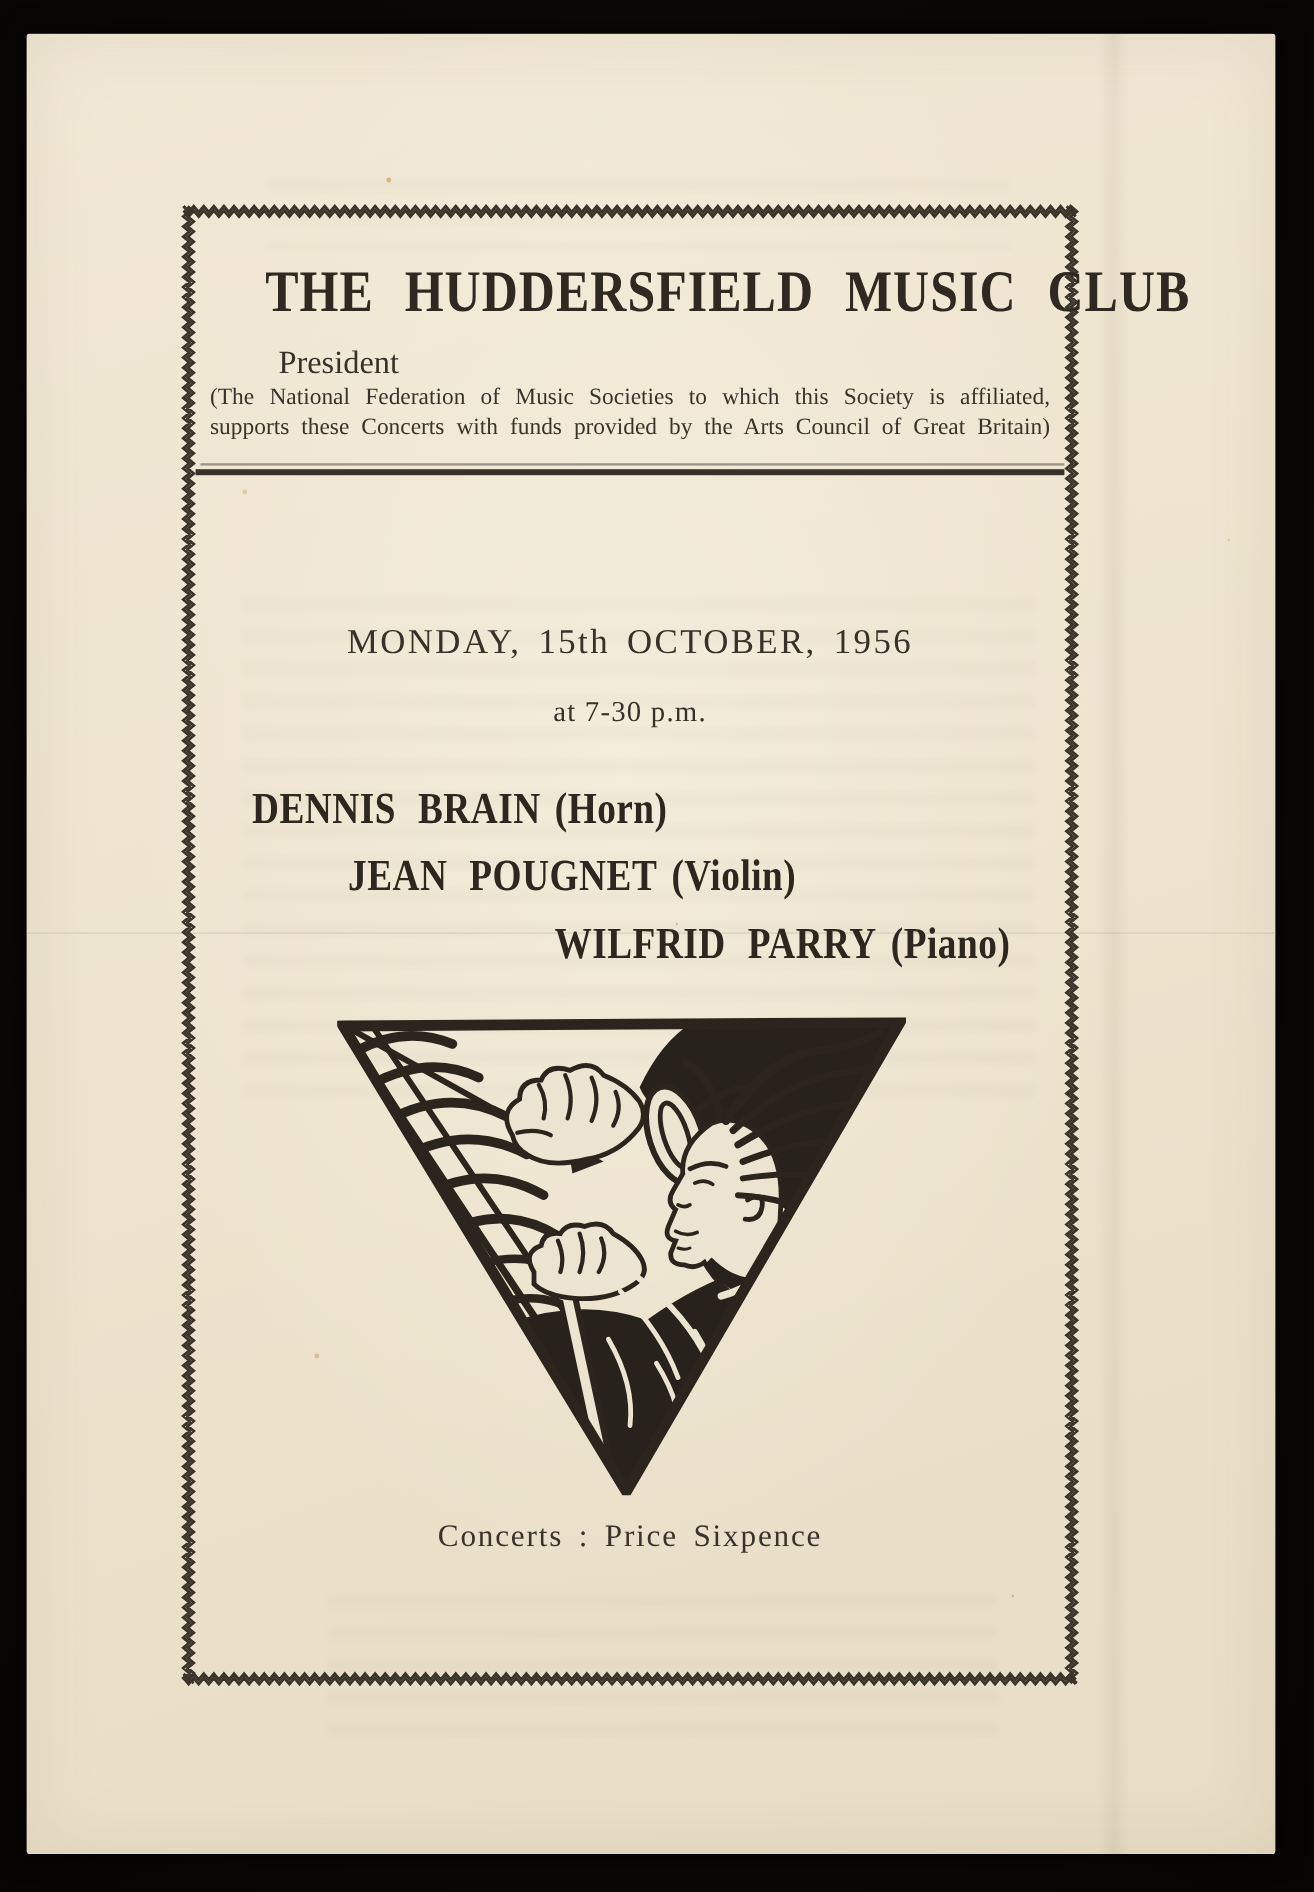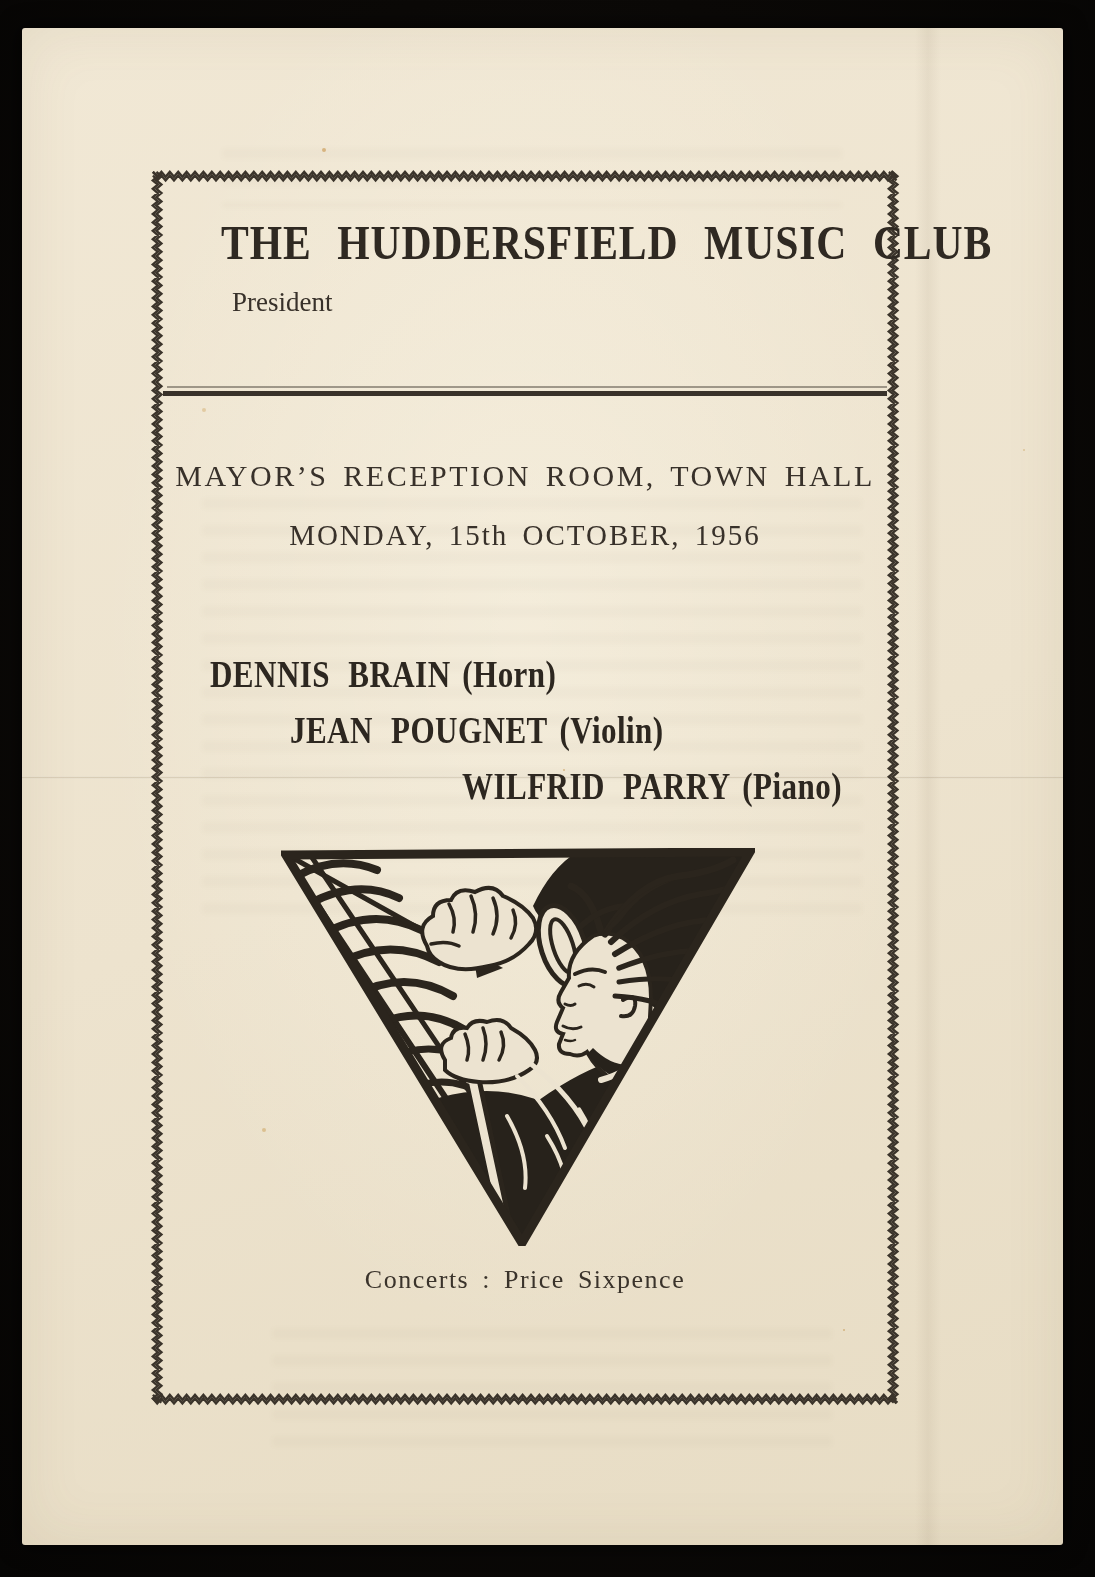--- a/index.html
+++ b/index.html
@@ -90,25 +90,26 @@
           <polyline points="1.8,0 6.8,4.2 1.8,8.4 6.8,12.600000000000001 1.8,16.8 6.8,21 1.8,25.2 6.8,29.4 1.8,33.6 6.8,37.800000000000004 1.8,42.00000000000001 6.8,46.20000000000001 1.8,50.40000000000001 6.8,54.600000000000016 1.8,58.80000000000002 6.8,63.00000000000002 1.8,67.20000000000002 6.8,71.40000000000002 1.8,75.60000000000002 6.8,79.80000000000003 1.8,84.00000000000003 6.8,88.20000000000003 1.8,92.40000000000003 6.8,96.60000000000004 1.8,100.80000000000004 6.8,105.00000000000004 1.8,109.20000000000005 6.8,113.40000000000005 1.8,117.60000000000005 6.8,121.80000000000005 1.8,126.00000000000006 6.8,130.20000000000005 1.8,134.40000000000003 6.8,138.60000000000002 1.8,142.8 6.8,147 1.8,151.2 6.8,155.39999999999998 1.8,159.59999999999997 6.8,163.79999999999995 1.8,167.99999999999994 6.8,172.19999999999993 1.8,176.39999999999992 6.8,180.5999999999999 1.8,184.7999999999999 6.8,188.9999999999999 1.8,193.19999999999987 6.8,197.39999999999986 1.8,201.59999999999985 6.8,205.79999999999984 1.8,209.99999999999983 6.8,214.19999999999982 1.8,218.3999999999998 6.8,222.5999999999998 1.8,226.79999999999978 6.8,230.99999999999977 1.8,235.19999999999976 6.8,239.39999999999975 1.8,243.59999999999974 6.8,247.79999999999973 1.8,251.99999999999972 6.8,256.1999999999997 1.8,260.3999999999997 6.8,264.5999999999997 1.8,268.79999999999967 6.8,272.99999999999966 1.8,277.19999999999965 6.8,281.39999999999964 1.8,285.5999999999996 6.8,289.7999999999996 1.8,293.9999999999996 6.8,298.1999999999996 1.8,302.3999999999996 6.8,306.59999999999957 1.8,310.79999999999956 6.8,314.99999999999955 1.8,319.19999999999953 6.8,323.3999999999995 1.8,327.5999999999995 6.8,331.7999999999995 1.8,335.9999999999995 6.8,340.1999999999995 1.8,344.39999999999947 6.8,348.59999999999945 1.8,352.79999999999944 6.8,356.99999999999943 1.8,361.1999999999994 6.8,365.3999999999994 1.8,369.5999999999994 6.8,373.7999999999994 1.8,377.9999999999994 6.8,382.19999999999936 1.8,386.39999999999935 6.8,390.59999999999934 1.8,394.79999999999933 6.8,398.9999999999993 1.8,403.1999999999993 6.8,407.3999999999993 1.8,411.5999999999993 6.8,415.7999999999993 1.8,419.99999999999926 6.8,424.19999999999925 1.8,428.39999999999924 6.8,432.5999999999992 1.8,436.7999999999992 6.8,440.9999999999992 1.8,445.1999999999992 6.8,449.3999999999992 1.8,453.59999999999917 6.8,457.79999999999916 1.8,461.99999999999915 6.8,466.19999999999914 1.8,470.3999999999991 6.8,474.5999999999991 1.8,478.7999999999991 6.8,482.9999999999991 1.8,487.1999999999991 6.8,491.39999999999907 1.8,495.59999999999906 6.8,499.79999999999905 1.8,503.99999999999903 6.8,508.199999999999 1.8,512.3999999999991 6.8,516.5999999999991 1.8,520.7999999999992 6.8,524.9999999999992 1.8,529.1999999999992 6.8,533.3999999999993 1.8,537.5999999999993 6.8,541.7999999999994 1.8,545.9999999999994 6.8,550.1999999999995 1.8,554.3999999999995 6.8,558.5999999999996 1.8,562.7999999999996 6.8,566.9999999999997 1.8,571.1999999999997 6.8,575.3999999999997 1.8,579.5999999999998 6.8,583.7999999999998 1.8,587.9999999999999 6.8,592.1999999999999 1.8,596.4 6.8,600.6 1.8,604.8000000000001 6.8,609.0000000000001 1.8,613.2000000000002 6.8,617.4000000000002 1.8,621.6000000000003 6.8,625.8000000000003 1.8,630.0000000000003 6.8,634.2000000000004 1.8,638.4000000000004 6.8,642.6000000000005 1.8,646.8000000000005 6.8,651.0000000000006 1.8,655.2000000000006 6.8,659.4000000000007 1.8,663.6000000000007 6.8,667.8000000000008 1.8,672.0000000000008 6.8,676.2000000000008 1.8,680.4000000000009 6.8,684.6000000000009 1.8,688.800000000001 6.8,693.000000000001 1.8,697.2000000000011 6.8,701.4000000000011 1.8,705.6000000000012 6.8,709.8000000000012 1.8,714.0000000000013 6.8,718.2000000000013 1.8,722.4000000000013 6.8,726.6000000000014 1.8,730.8000000000014 6.8,735.0000000000015 1.8,739.2000000000015 6.8,743.4000000000016 1.8,747.6000000000016 6.8,751.8000000000017 1.8,756.0000000000017 6.8,760.2000000000018 1.8,764.4000000000018 6.8,768.6000000000018 1.8,772.8000000000019 6.8,777.0000000000019 1.8,781.200000000002 6.8,785.400000000002 1.8,789.6000000000021 6.8,793.8000000000021 1.8,798.0000000000022 6.8,802.2000000000022 1.8,806.4000000000023 6.8,810.6000000000023 1.8,814.8000000000023 6.8,819.0000000000024 1.8,823.2000000000024 6.8,827.4000000000025 1.8,831.6000000000025 6.8,835.8000000000026 1.8,840.0000000000026 6.8,844.2000000000027 1.8,848.4000000000027 6.8,852.6000000000028 1.8,856.8000000000028 6.8,861.0000000000028 1.8,865.2000000000029 6.8,869.4000000000029 1.8,873.600000000003 6.8,877.800000000003 1.8,882.0000000000031 6.8,886.2000000000031 1.8,890.4000000000032 6.8,894.6000000000032 1.8,898.8000000000033 6.8,903.0000000000033 1.8,907.2000000000033 6.8,911.4000000000034 1.8,915.6000000000034 6.8,919.8000000000035 1.8,924.0000000000035 6.8,928.2000000000036 1.8,932.4000000000036 6.8,936.6000000000037 1.8,940.8000000000037 6.8,945.0000000000038 1.8,949.2000000000038 6.8,953.4000000000038 1.8,957.6000000000039 6.8,961.8000000000039 1.8,966.000000000004 6.8,970.200000000004 1.8,974.4000000000041 6.8,978.6000000000041 1.8,982.8000000000042 6.8,987.0000000000042 1.8,991.2000000000043 6.8,995.4000000000043 1.8,999.6000000000043 6.8,1003.8000000000044 1.8,1008.0000000000044 6.8,1012.2000000000045 1.8,1016.4000000000045 6.8,1020.6000000000046 1.8,1024.8000000000045 6.8,1029.0000000000045 1.8,1033.2000000000046 6.8,1037.4000000000046 1.8,1041.6000000000047 6.8,1045.8000000000047 1.8,1050.0000000000048 6.8,1054.2000000000048 1.8,1058.4000000000049 6.8,1062.600000000005 1.8,1066.800000000005 6.8,1071.000000000005 1.8,1075.200000000005 6.8,1079.400000000005 1.8,1083.6000000000051 6.8,1087.8000000000052 1.8,1092.0000000000052 6.8,1096.2000000000053 1.8,1100.4000000000053 6.8,1104.6000000000054 1.8,1108.8000000000054 6.8,1113.0000000000055 1.8,1117.2000000000055 6.8,1121.4000000000055 1.8,1125.6000000000056 6.8,1129.8000000000056 1.8,1134.0000000000057 6.8,1138.2000000000057 1.8,1142.4000000000058 6.8,1146.6000000000058 1.8,1150.8000000000059 6.8,1155.000000000006 1.8,1159.200000000006 6.8,1163.400000000006 1.8,1167.600000000006 6.8,1171.800000000006 1.8,1176.0000000000061 6.8,1180.2000000000062 1.8,1184.4000000000062 6.8,1188.6000000000063 1.8,1192.8000000000063 6.8,1197.0000000000064 1.8,1201.2000000000064 6.8,1205.4000000000065 1.8,1209.6000000000065 6.8,1213.8000000000065 1.8,1218.0000000000066 6.8,1222.2000000000066 1.8,1226.4000000000067 6.8,1230.6000000000067" fill="none" stroke="#3b342b" stroke-width="2.4"></polyline>
           <polyline points="5.4,0 10.4,4.2 5.4,8.4 10.4,12.600000000000001 5.4,16.8 10.4,21 5.4,25.2 10.4,29.4 5.4,33.6 10.4,37.800000000000004 5.4,42.00000000000001 10.4,46.20000000000001 5.4,50.40000000000001 10.4,54.600000000000016 5.4,58.80000000000002 10.4,63.00000000000002 5.4,67.20000000000002 10.4,71.40000000000002 5.4,75.60000000000002 10.4,79.80000000000003 5.4,84.00000000000003 10.4,88.20000000000003 5.4,92.40000000000003 10.4,96.60000000000004 5.4,100.80000000000004 10.4,105.00000000000004 5.4,109.20000000000005 10.4,113.40000000000005 5.4,117.60000000000005 10.4,121.80000000000005 5.4,126.00000000000006 10.4,130.20000000000005 5.4,134.40000000000003 10.4,138.60000000000002 5.4,142.8 10.4,147 5.4,151.2 10.4,155.39999999999998 5.4,159.59999999999997 10.4,163.79999999999995 5.4,167.99999999999994 10.4,172.19999999999993 5.4,176.39999999999992 10.4,180.5999999999999 5.4,184.7999999999999 10.4,188.9999999999999 5.4,193.19999999999987 10.4,197.39999999999986 5.4,201.59999999999985 10.4,205.79999999999984 5.4,209.99999999999983 10.4,214.19999999999982 5.4,218.3999999999998 10.4,222.5999999999998 5.4,226.79999999999978 10.4,230.99999999999977 5.4,235.19999999999976 10.4,239.39999999999975 5.4,243.59999999999974 10.4,247.79999999999973 5.4,251.99999999999972 10.4,256.1999999999997 5.4,260.3999999999997 10.4,264.5999999999997 5.4,268.79999999999967 10.4,272.99999999999966 5.4,277.19999999999965 10.4,281.39999999999964 5.4,285.5999999999996 10.4,289.7999999999996 5.4,293.9999999999996 10.4,298.1999999999996 5.4,302.3999999999996 10.4,306.59999999999957 5.4,310.79999999999956 10.4,314.99999999999955 5.4,319.19999999999953 10.4,323.3999999999995 5.4,327.5999999999995 10.4,331.7999999999995 5.4,335.9999999999995 10.4,340.1999999999995 5.4,344.39999999999947 10.4,348.59999999999945 5.4,352.79999999999944 10.4,356.99999999999943 5.4,361.1999999999994 10.4,365.3999999999994 5.4,369.5999999999994 10.4,373.7999999999994 5.4,377.9999999999994 10.4,382.19999999999936 5.4,386.39999999999935 10.4,390.59999999999934 5.4,394.79999999999933 10.4,398.9999999999993 5.4,403.1999999999993 10.4,407.3999999999993 5.4,411.5999999999993 10.4,415.7999999999993 5.4,419.99999999999926 10.4,424.19999999999925 5.4,428.39999999999924 10.4,432.5999999999992 5.4,436.7999999999992 10.4,440.9999999999992 5.4,445.1999999999992 10.4,449.3999999999992 5.4,453.59999999999917 10.4,457.79999999999916 5.4,461.99999999999915 10.4,466.19999999999914 5.4,470.3999999999991 10.4,474.5999999999991 5.4,478.7999999999991 10.4,482.9999999999991 5.4,487.1999999999991 10.4,491.39999999999907 5.4,495.59999999999906 10.4,499.79999999999905 5.4,503.99999999999903 10.4,508.199999999999 5.4,512.3999999999991 10.4,516.5999999999991 5.4,520.7999999999992 10.4,524.9999999999992 5.4,529.1999999999992 10.4,533.3999999999993 5.4,537.5999999999993 10.4,541.7999999999994 5.4,545.9999999999994 10.4,550.1999999999995 5.4,554.3999999999995 10.4,558.5999999999996 5.4,562.7999999999996 10.4,566.9999999999997 5.4,571.1999999999997 10.4,575.3999999999997 5.4,579.5999999999998 10.4,583.7999999999998 5.4,587.9999999999999 10.4,592.1999999999999 5.4,596.4 10.4,600.6 5.4,604.8000000000001 10.4,609.0000000000001 5.4,613.2000000000002 10.4,617.4000000000002 5.4,621.6000000000003 10.4,625.8000000000003 5.4,630.0000000000003 10.4,634.2000000000004 5.4,638.4000000000004 10.4,642.6000000000005 5.4,646.8000000000005 10.4,651.0000000000006 5.4,655.2000000000006 10.4,659.4000000000007 5.4,663.6000000000007 10.4,667.8000000000008 5.4,672.0000000000008 10.4,676.2000000000008 5.4,680.4000000000009 10.4,684.6000000000009 5.4,688.800000000001 10.4,693.000000000001 5.4,697.2000000000011 10.4,701.4000000000011 5.4,705.6000000000012 10.4,709.8000000000012 5.4,714.0000000000013 10.4,718.2000000000013 5.4,722.4000000000013 10.4,726.6000000000014 5.4,730.8000000000014 10.4,735.0000000000015 5.4,739.2000000000015 10.4,743.4000000000016 5.4,747.6000000000016 10.4,751.8000000000017 5.4,756.0000000000017 10.4,760.2000000000018 5.4,764.4000000000018 10.4,768.6000000000018 5.4,772.8000000000019 10.4,777.0000000000019 5.4,781.200000000002 10.4,785.400000000002 5.4,789.6000000000021 10.4,793.8000000000021 5.4,798.0000000000022 10.4,802.2000000000022 5.4,806.4000000000023 10.4,810.6000000000023 5.4,814.8000000000023 10.4,819.0000000000024 5.4,823.2000000000024 10.4,827.4000000000025 5.4,831.6000000000025 10.4,835.8000000000026 5.4,840.0000000000026 10.4,844.2000000000027 5.4,848.4000000000027 10.4,852.6000000000028 5.4,856.8000000000028 10.4,861.0000000000028 5.4,865.2000000000029 10.4,869.4000000000029 5.4,873.600000000003 10.4,877.800000000003 5.4,882.0000000000031 10.4,886.2000000000031 5.4,890.4000000000032 10.4,894.6000000000032 5.4,898.8000000000033 10.4,903.0000000000033 5.4,907.2000000000033 10.4,911.4000000000034 5.4,915.6000000000034 10.4,919.8000000000035 5.4,924.0000000000035 10.4,928.2000000000036 5.4,932.4000000000036 10.4,936.6000000000037 5.4,940.8000000000037 10.4,945.0000000000038 5.4,949.2000000000038 10.4,953.4000000000038 5.4,957.6000000000039 10.4,961.8000000000039 5.4,966.000000000004 10.4,970.200000000004 5.4,974.4000000000041 10.4,978.6000000000041 5.4,982.8000000000042 10.4,987.0000000000042 5.4,991.2000000000043 10.4,995.4000000000043 5.4,999.6000000000043 10.4,1003.8000000000044 5.4,1008.0000000000044 10.4,1012.2000000000045 5.4,1016.4000000000045 10.4,1020.6000000000046 5.4,1024.8000000000045 10.4,1029.0000000000045 5.4,1033.2000000000046 10.4,1037.4000000000046 5.4,1041.6000000000047 10.4,1045.8000000000047 5.4,1050.0000000000048 10.4,1054.2000000000048 5.4,1058.4000000000049 10.4,1062.600000000005 5.4,1066.800000000005 10.4,1071.000000000005 5.4,1075.200000000005 10.4,1079.400000000005 5.4,1083.6000000000051 10.4,1087.8000000000052 5.4,1092.0000000000052 10.4,1096.2000000000053 5.4,1100.4000000000053 10.4,1104.6000000000054 5.4,1108.8000000000054 10.4,1113.0000000000055 5.4,1117.2000000000055 10.4,1121.4000000000055 5.4,1125.6000000000056 10.4,1129.8000000000056 5.4,1134.0000000000057 10.4,1138.2000000000057 5.4,1142.4000000000058 10.4,1146.6000000000058 5.4,1150.8000000000059 10.4,1155.000000000006 5.4,1159.200000000006 10.4,1163.400000000006 5.4,1167.600000000006 10.4,1171.800000000006 5.4,1176.0000000000061 10.4,1180.2000000000062 5.4,1184.4000000000062 10.4,1188.6000000000063 5.4,1192.8000000000063 10.4,1197.0000000000064 5.4,1201.2000000000064 10.4,1205.4000000000065 5.4,1209.6000000000065 10.4,1213.8000000000065 5.4,1218.0000000000066 10.4,1222.2000000000066 5.4,1226.4000000000067 10.4,1230.6000000000067" fill="none" stroke="#3b342b" stroke-width="2.4"></polyline>
         </svg>
 
       <div class="cline title"><span class="condense">THE HUDDERSFIELD MUSIC CLUB</span></div>
 
       <div class="pres-row">
         <span>President</span>
       </div>
 
+      <p class="affil">(The National Federation of Music Societies to which this Society is affiliated, supports these Concerts with funds provided by the Arts Council of Great Britain)</p>
 
       <div class="rule"></div>
 
-      <div class="cline venue">MAYOR’S RECEPTION ROOM, TOWN HALL</div>
       <div class="cline date">MONDAY, 15th OCTOBER, 1956</div>
+      <div class="cline time">at 7-30 p.m.</div>
 
       <div class="perf p1"><span>DENNIS BRAIN</span><span class="inst">(Horn)</span></div>
       <div class="perf p2"><span>JEAN POUGNET</span><span class="inst">(Violin)</span></div>
       <div class="perf p3"><span>WILFRID PARRY</span><span class="inst">(Piano)</span></div>
 
       <svg class="illus" width="474" height="398" viewBox="0 0 474 398">
         <defs>
           <clipPath id="tri">
               <path d="M5 7 L469 4 L241 395 Z"></path>
             </clipPath>

